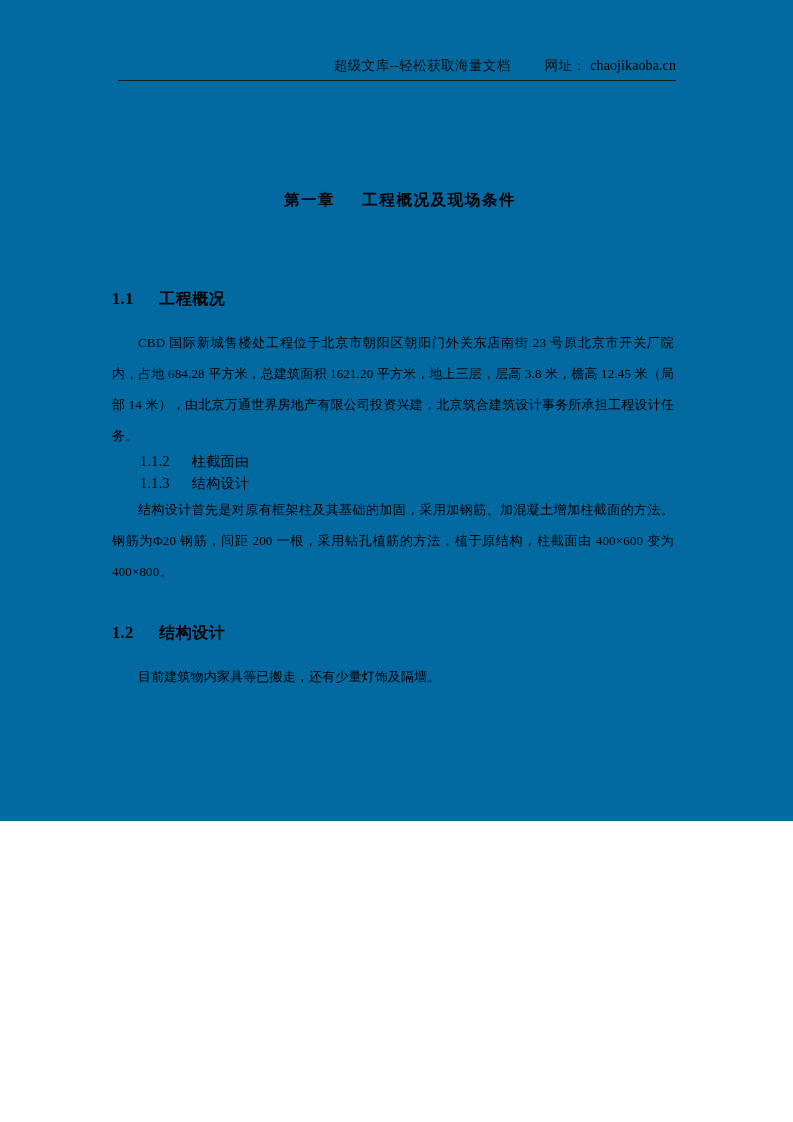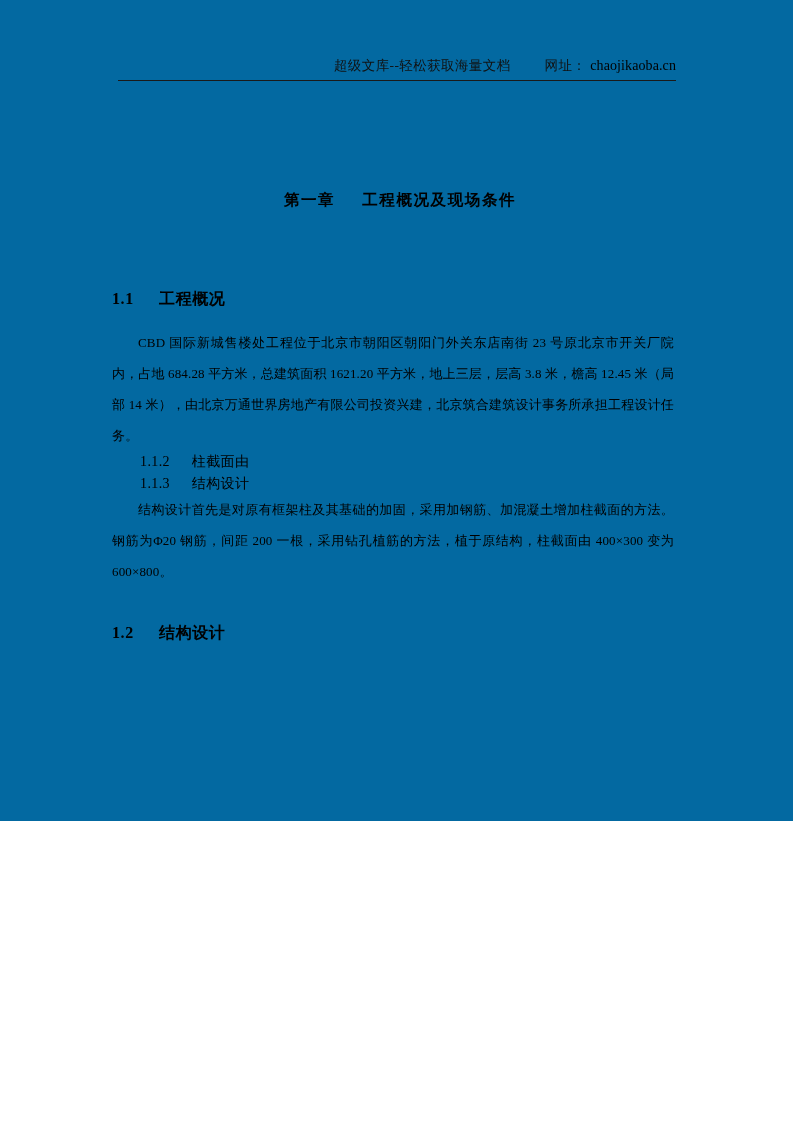--- a/index.html
+++ b/index.html
@@ -145,32 +145,33 @@
       <span>柱截面由</span>
     </div>
 
 
     <div class="h3">
       <span class="num">1.1.3</span>
       <span class="gap"></span>
       <span>结构设计</span>
     </div>
 
-    <p class="body">结构设计首先是对原有框架柱及其基础的加固，采用加钢筋、加混凝土增加柱截面的方法。钢筋为Φ20 钢筋，间距 200 一根，采用钻孔植筋的方法，植于原结构，柱截面由 400×300 变为 600×800。</p>
+    <p class="body">结构设计首先是对原有框架柱及其基础的加固，采用加钢筋、加混凝土增加柱截面的方法。钢筋为Φ20 钢筋，间距 200 一根，采用钻孔植筋的方法，植于原结构，柱截面由 400×600 变为 400×800。</p>
 
     <div class="spacer-md"></div>
 
     <div class="h2">
       <span class="num">1.2</span>
       <span class="gap"></span>
       <span>结构设计</span>
     </div>
 
     <div class="spacer-sm"></div>
 
+    <p class="body">目前建筑物内家具等已搬走，还有少量灯饰及隔墙。</p>
 
   </div>
 
   <div class="footer">
     <span>- 1 -</span>
   </div>
 
 </div>
 
 </body></html>

